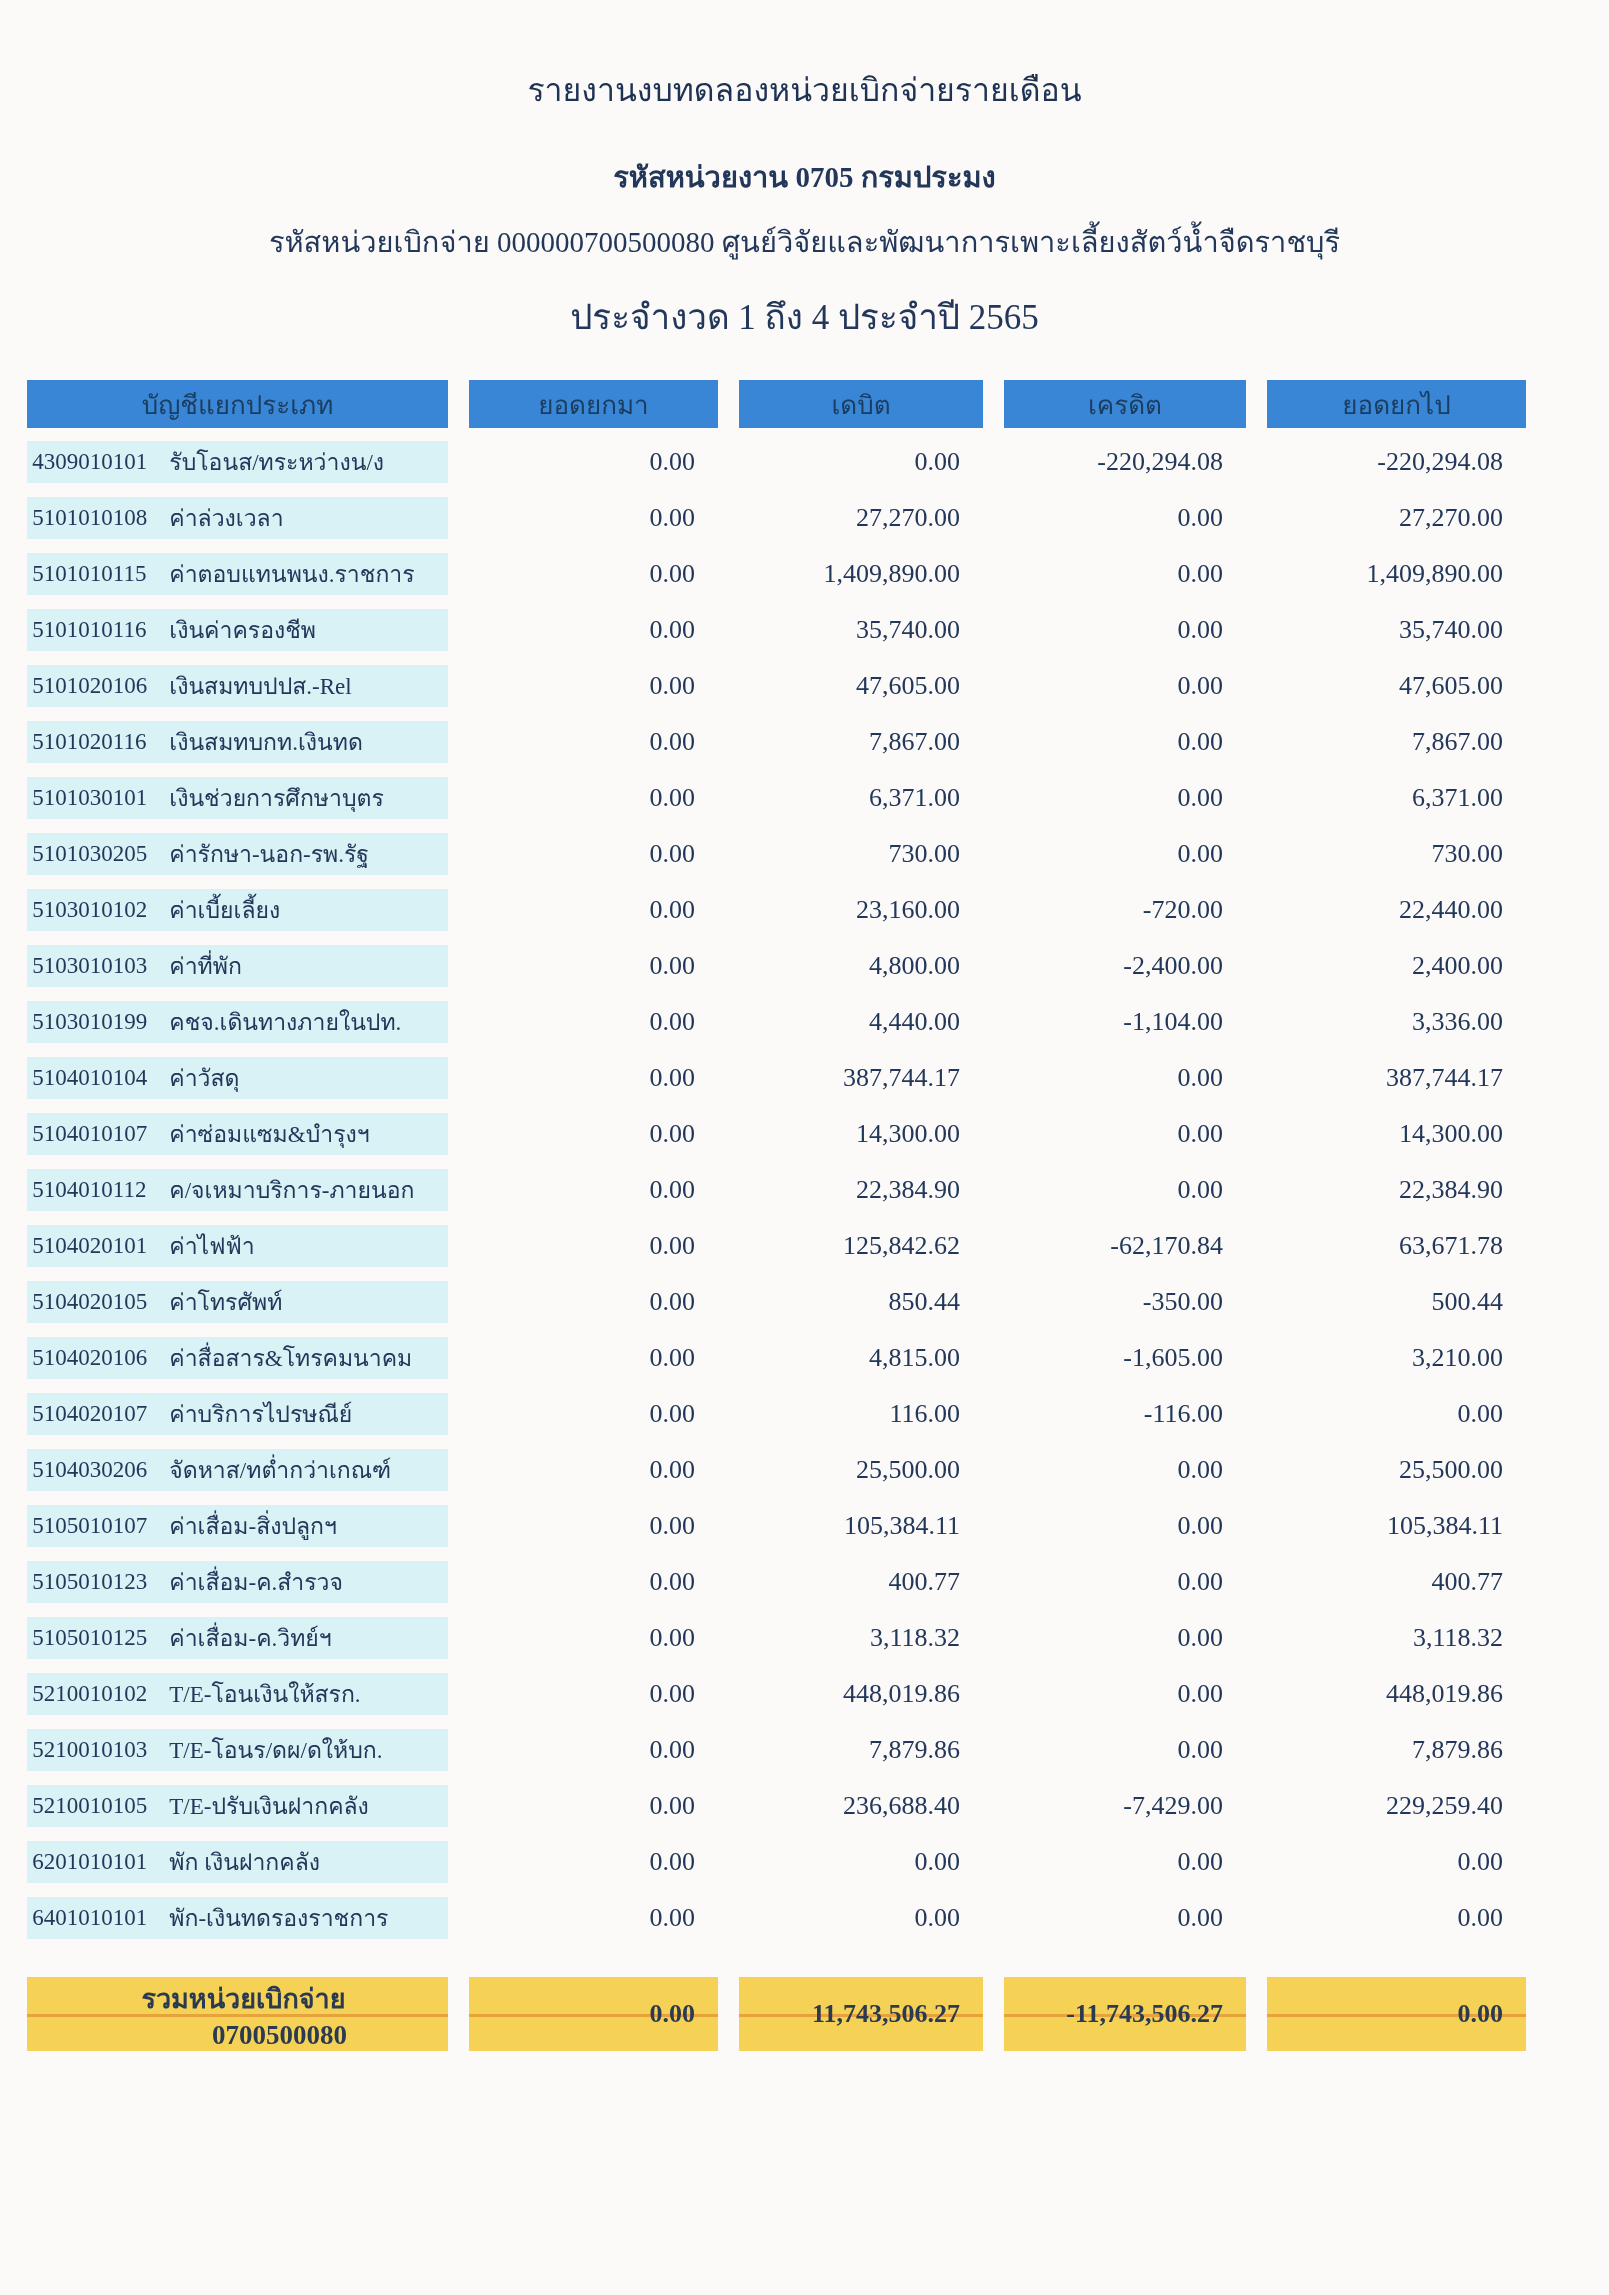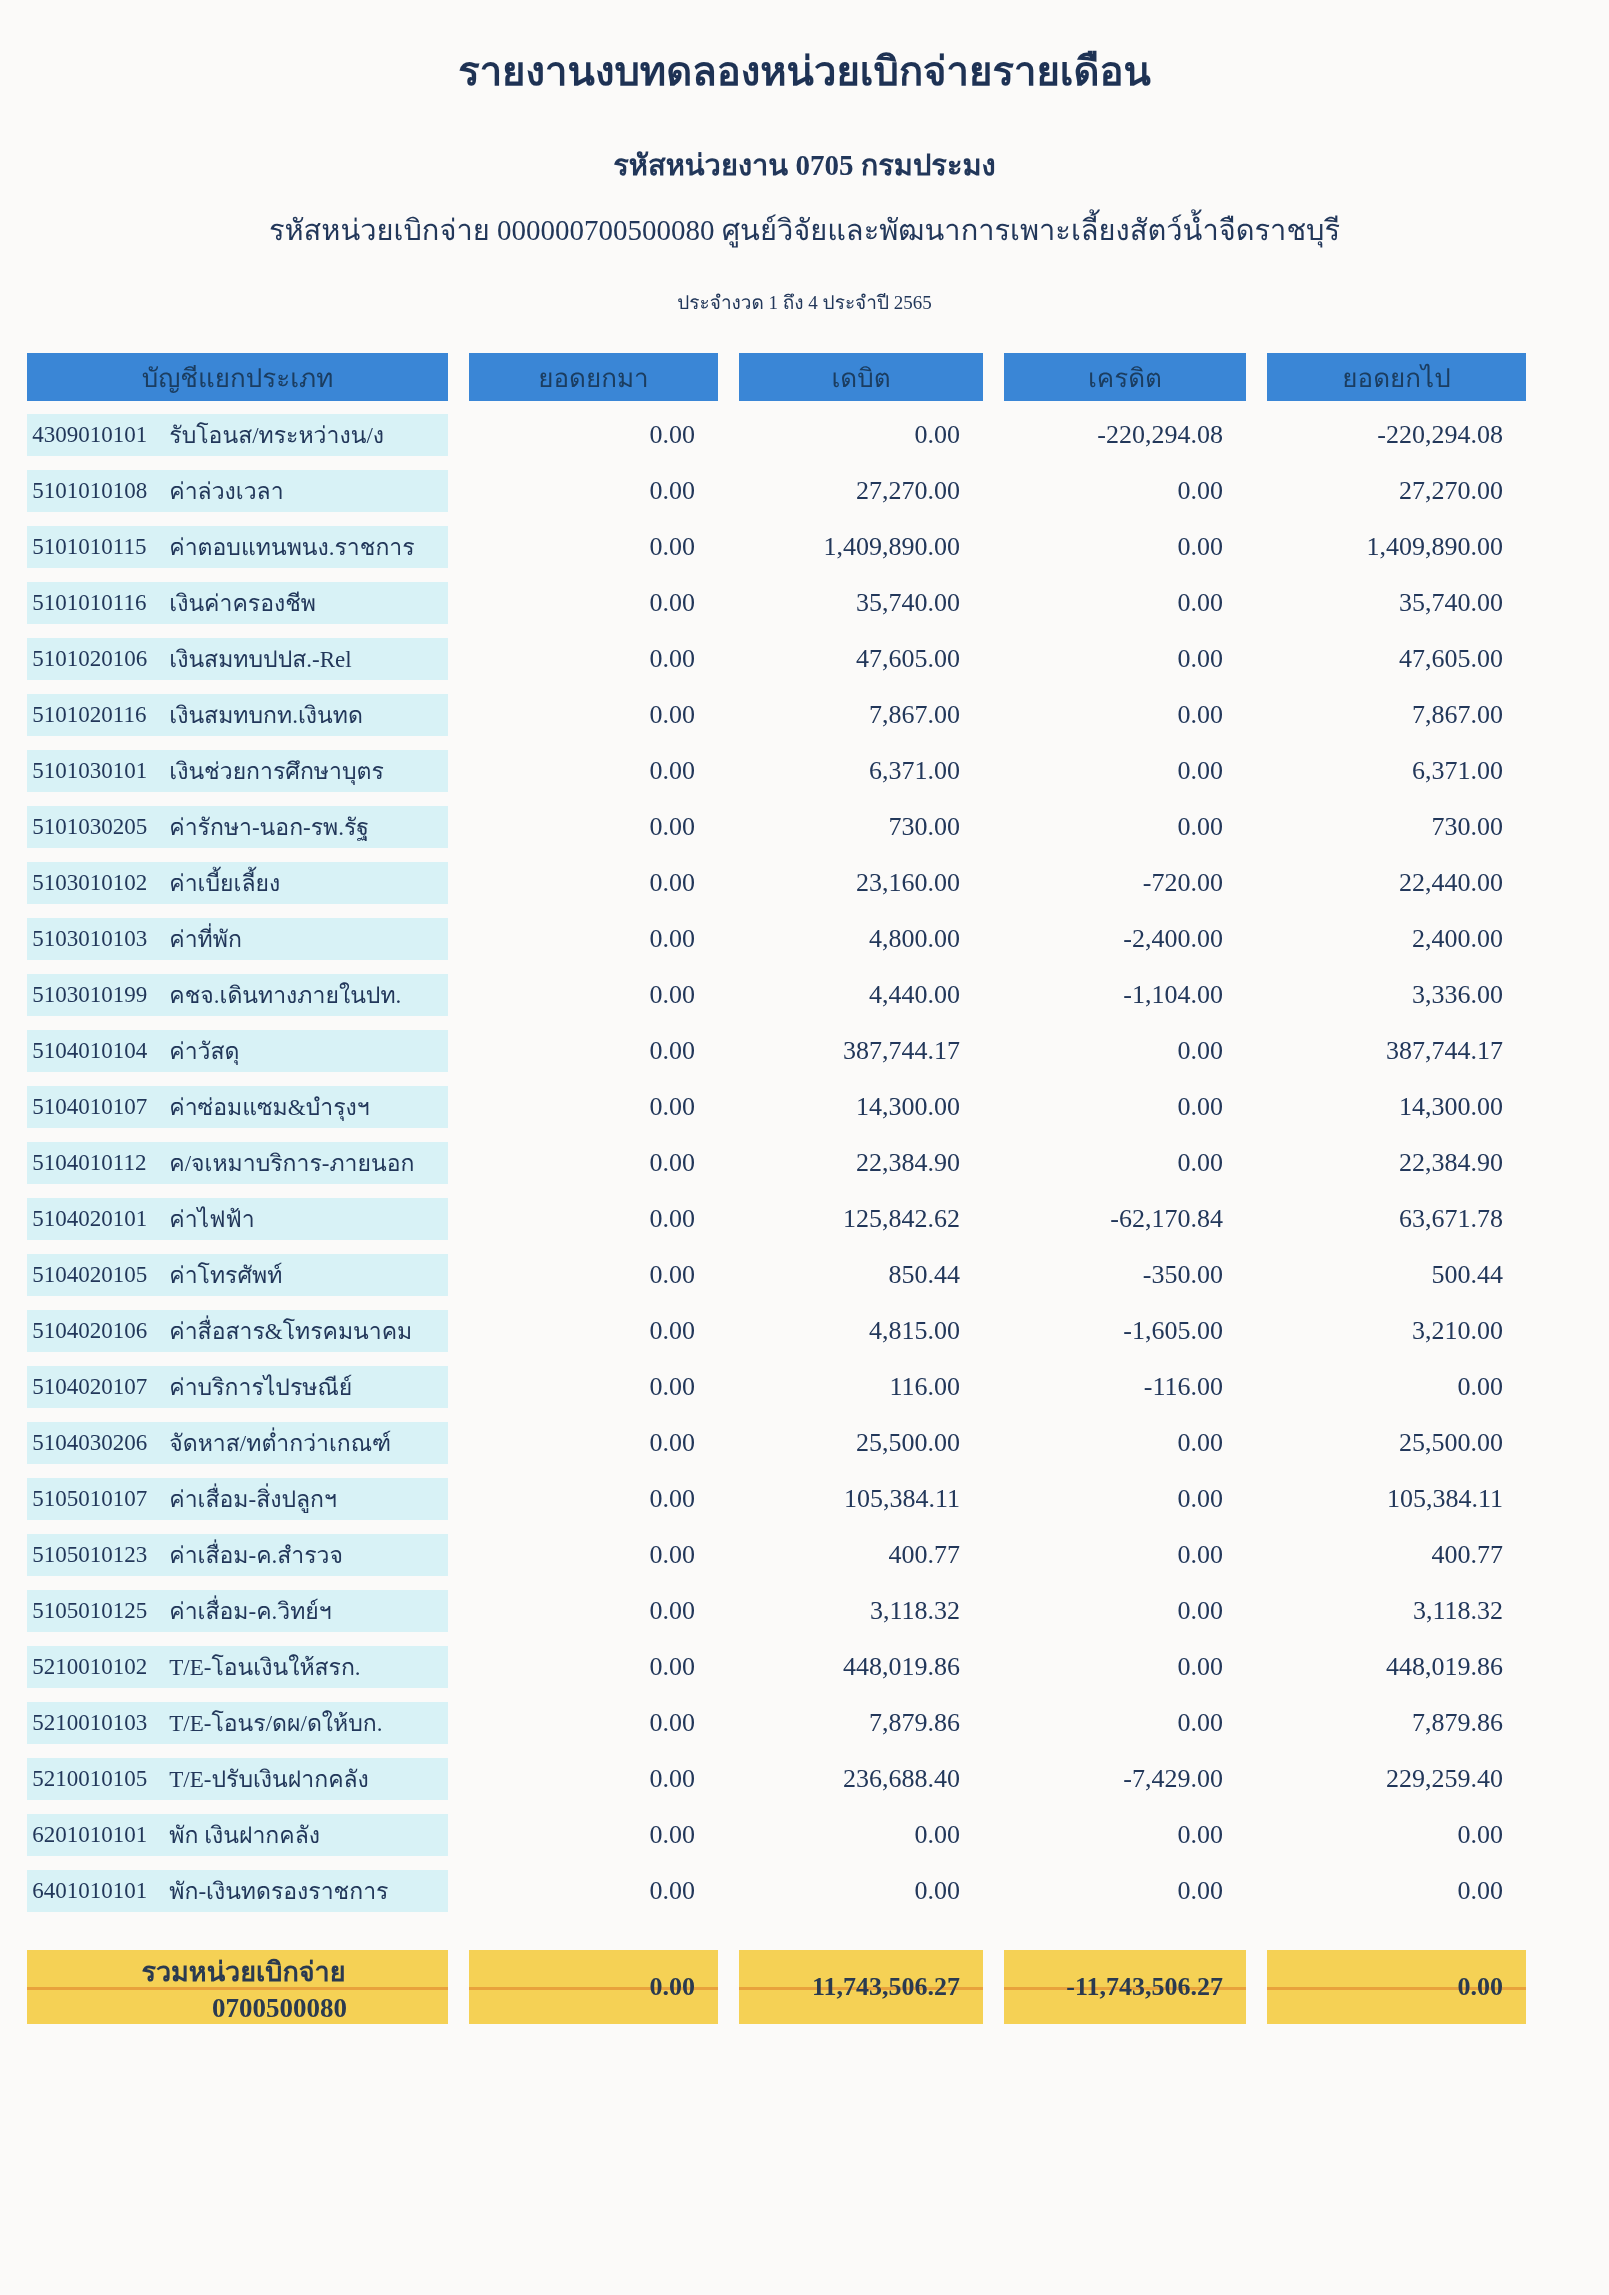--- a/index.html
+++ b/index.html
@@ -5,24 +5,24 @@
   html,body { margin:0; padding:0; }
   body {
     width:1609px; height:2295px;
     background:#fbfaf9;
     font-family:"Liberation Serif","DejaVu Serif",serif;
     color:#22375a;
     position:relative;
     overflow:hidden;
   }
   .titles { text-align:center; }
-  .t1 { padding-top:39px; font-size:40px; font-weight:bold; color:#1e3254; }
+  .t1 { padding-top:64px; font-size:32px; font-weight:normal; color:#1e3254; }
   .t2 { margin-top:39px; font-size:29px;font-weight:bold; }
   .t3 { margin-top:19px; font-size:29px; }
-  .t4 { margin-top:34px; font-size:19px; }
+  .t4 { margin-top:24px; font-size:35px; }
 
   .table { margin:36px 0 0 27px; width:1497px; }
   .grid-row {
     display:grid;
     grid-template-columns:421px 249px 244px 242px 259px;
     column-gap:21px;
   }
   .thead { height:48px; margin-bottom:6px; }
   .thead > div {
     background:#3a86d6;

